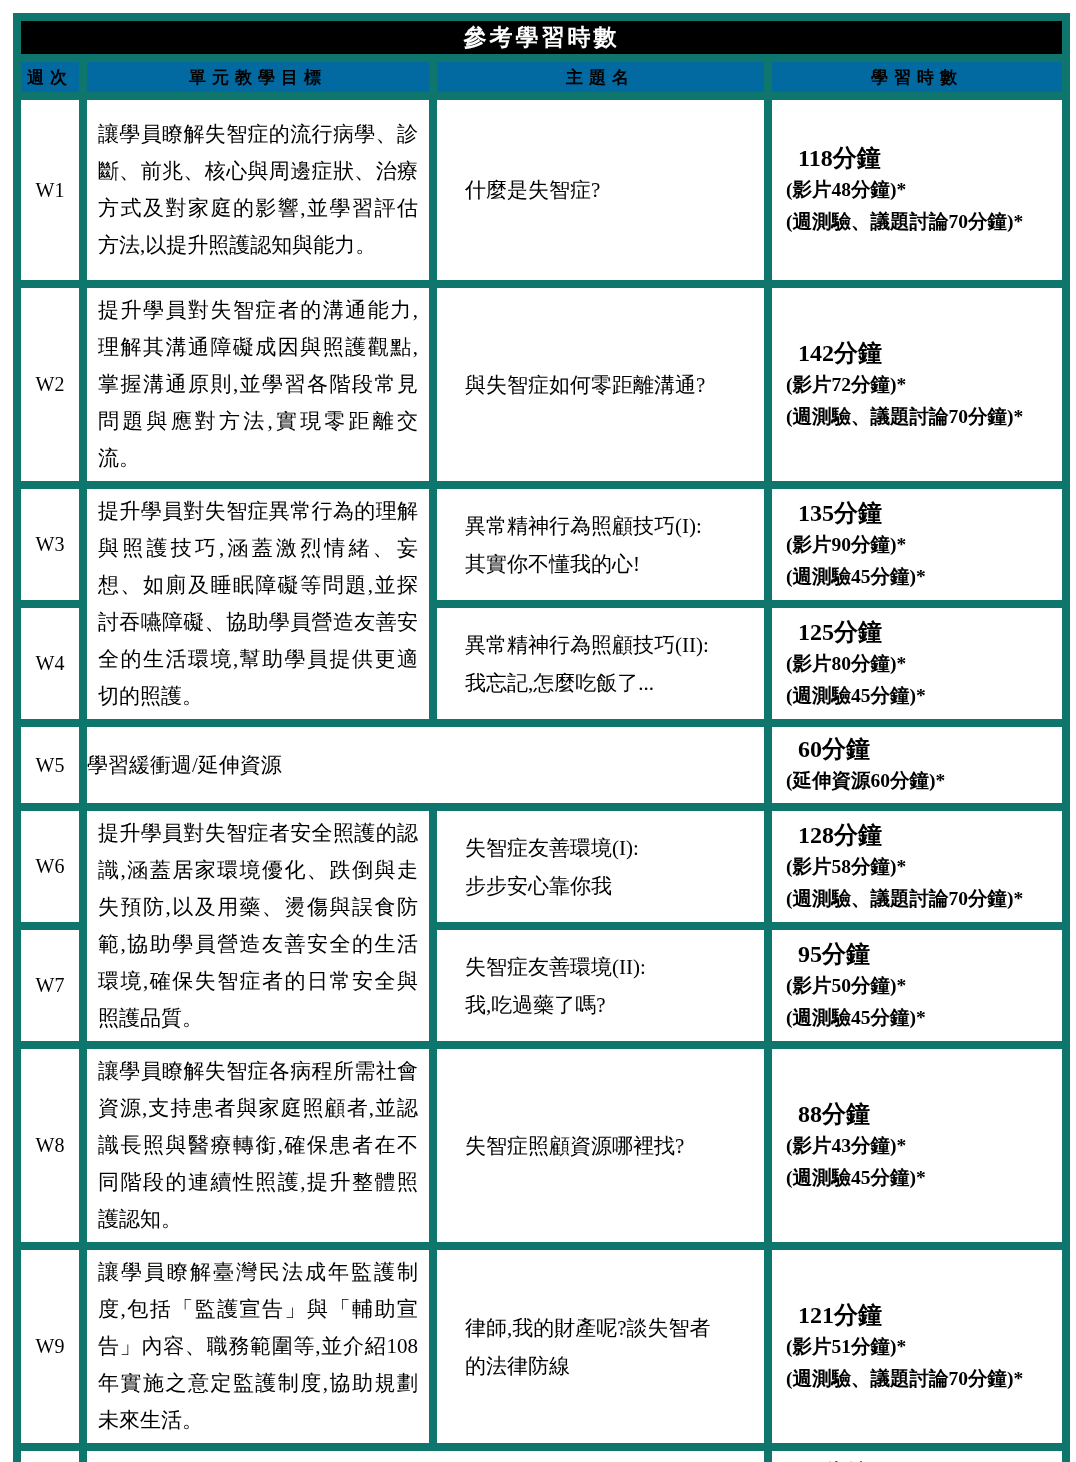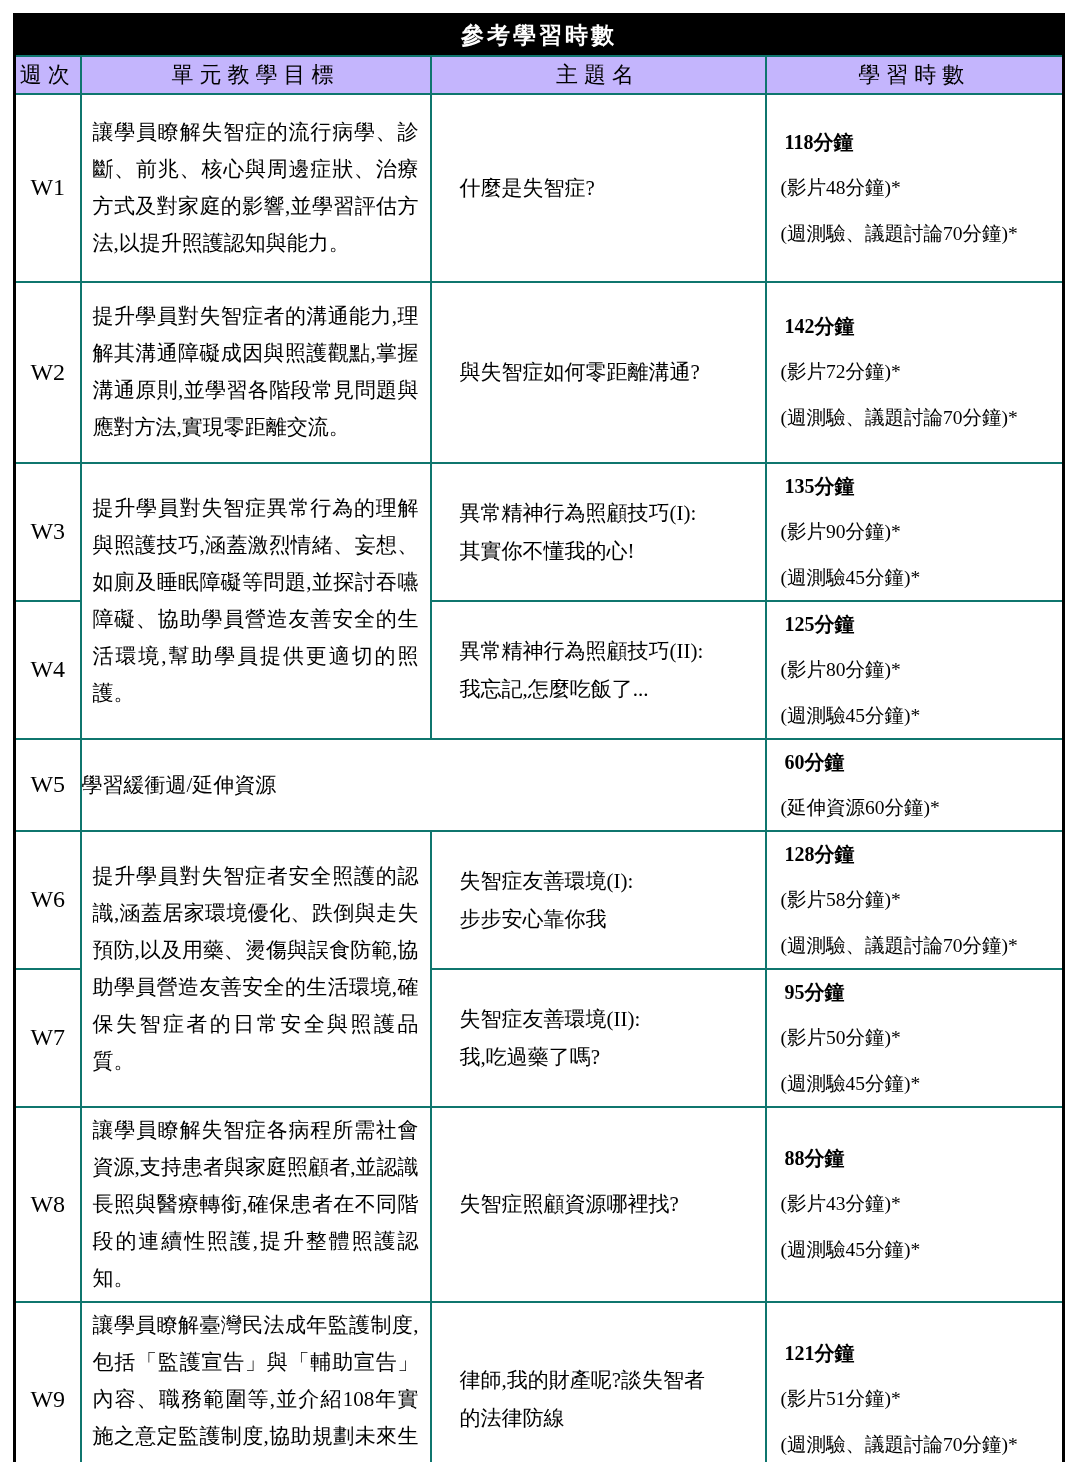--- a/index.html
+++ b/index.html
@@ -6,55 +6,55 @@
   body{
     width:1076px;height:1462px;background:#ffffff;color:#000000;
     font-family:"Liberation Serif","DejaVu Serif",serif;
     position:relative;overflow:hidden;
   }
   .doc{position:absolute;left:13px;top:13px;}
   table{
     border-collapse:collapse;table-layout:fixed;width:1049px;
     border:3px solid #000000;
   }
-  td,th{border:2px solid #0f766e;vertical-align:middle;overflow:hidden;padding:0;}
+  td,th{border:8px solid #0f766e;vertical-align:middle;overflow:hidden;padding:0;}
   
   .title-cell{
     background:#000000;color:#ffffff;text-align:center;
     font-weight:bold;font-size:23px;letter-spacing:3px;
   }
   
   th{
-    background:#c4b5fd;font-weight:normal;font-size:22px;
+    background:#0369a1;font-weight:bold;font-size:17px;
     letter-spacing:6px;text-align:center;
   }
   .trow-title{height:41px;}
   .trow-head{height:38px;}
   .trow-w1{height:188px;}
   .trow-w2{height:181px;}
   .trow-w3{height:105px;}
   .trow-w4{height:112px;}
   .trow-w5{height:71px;padding-left:20px;}
   .trow-w6{height:110px;}
   .trow-w7{height:108px;}
   .trow-w8{height:184px;}
   .trow-w9{height:181px;}
   .trow-w10{height:75px;}
-  .week{text-align:center;font-size:24px;border-radius:7px;}
+  .week{text-align:center;font-size:20px;border-radius:7px;}
   .objective{
     padding:4px 11px;font-size:21px;line-height:37px;
     text-align:justify;text-justify:inter-character;
   }
   .topic{
     padding:4px 28px;font-size:21px;line-height:38px;white-space:pre-line;
   }
   .merged-label{text-align:left;font-size:21px;}
   .hours{padding:4px 14px;}
-  .hours-main{font-weight:bold;font-size:20px;line-height:26px;margin:5px 4px;}
-  .hours-sub{font-size:19.5px;line-height:26px;margin:20px 0 5px;}
+  .hours-main{font-weight:bold;font-size:24px;line-height:26px;margin:5px 12px;}
+  .hours-sub{font-size:19.5px;line-height:26px;margin:6px 0 5px;font-weight:bold;}
   .hours-sub:empty,.hours-main:empty{display:none;}
 </style>
 </head>
 <body>
 
 <div class="doc">
   <table>
     <colgroup>
       <col style="width:66px">
       <col style="width:350px">

